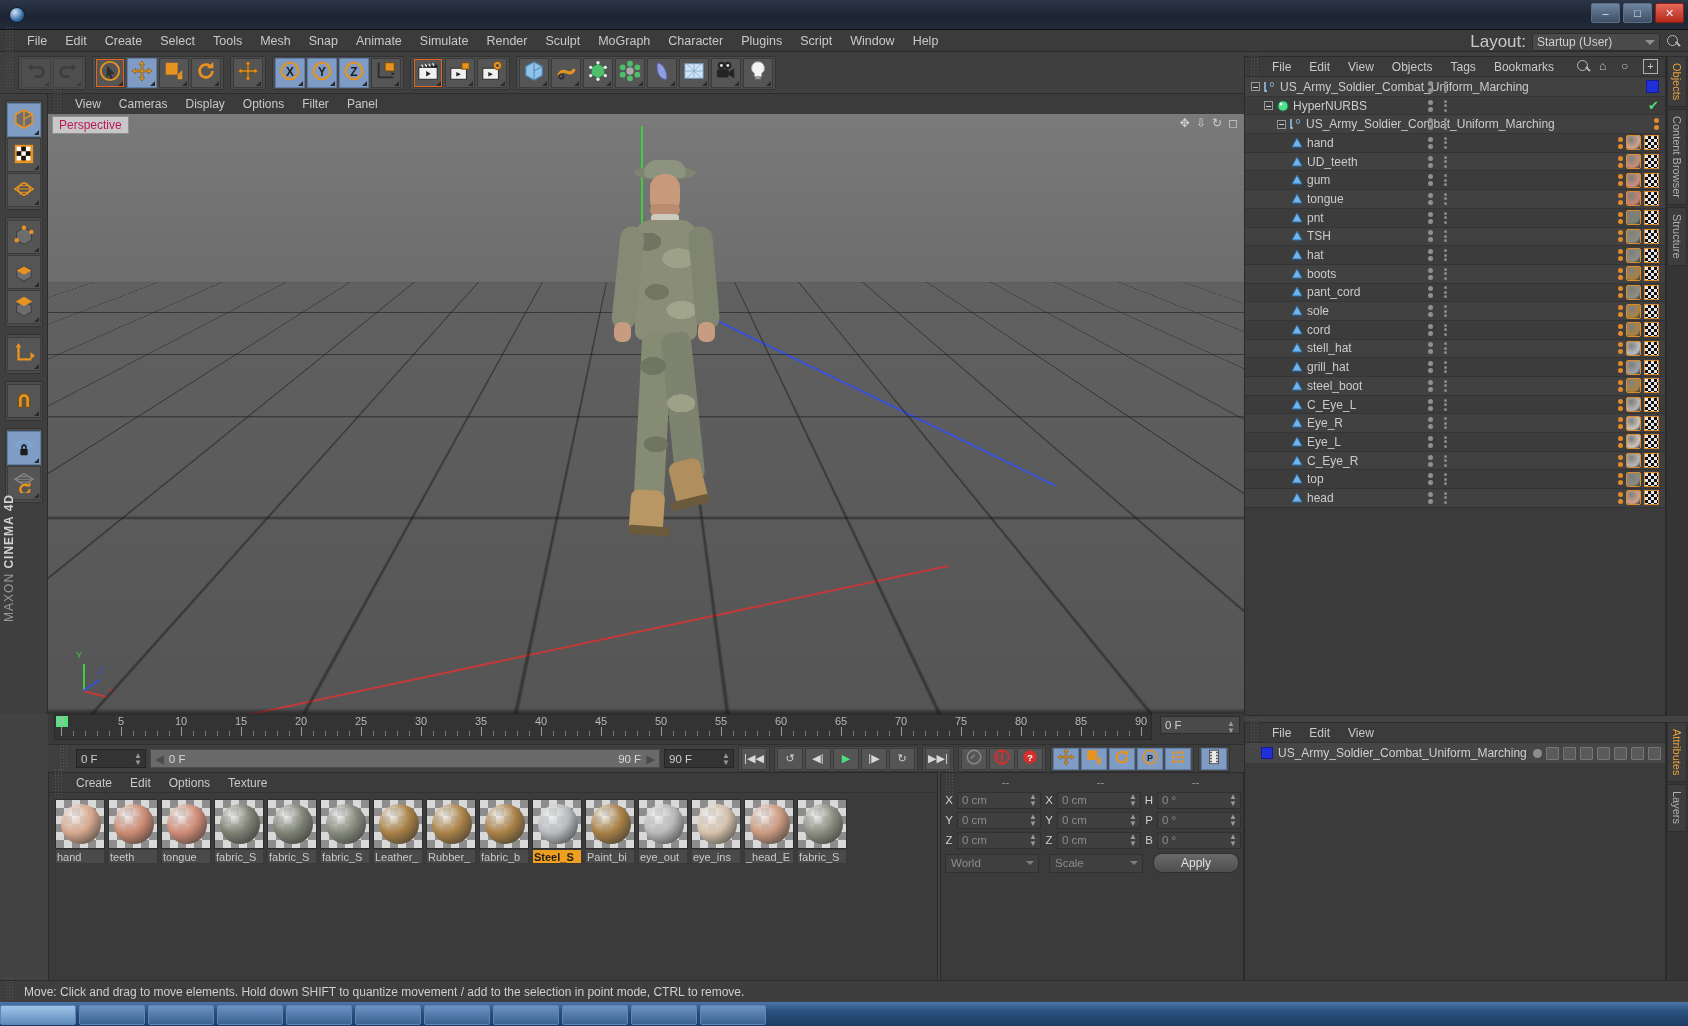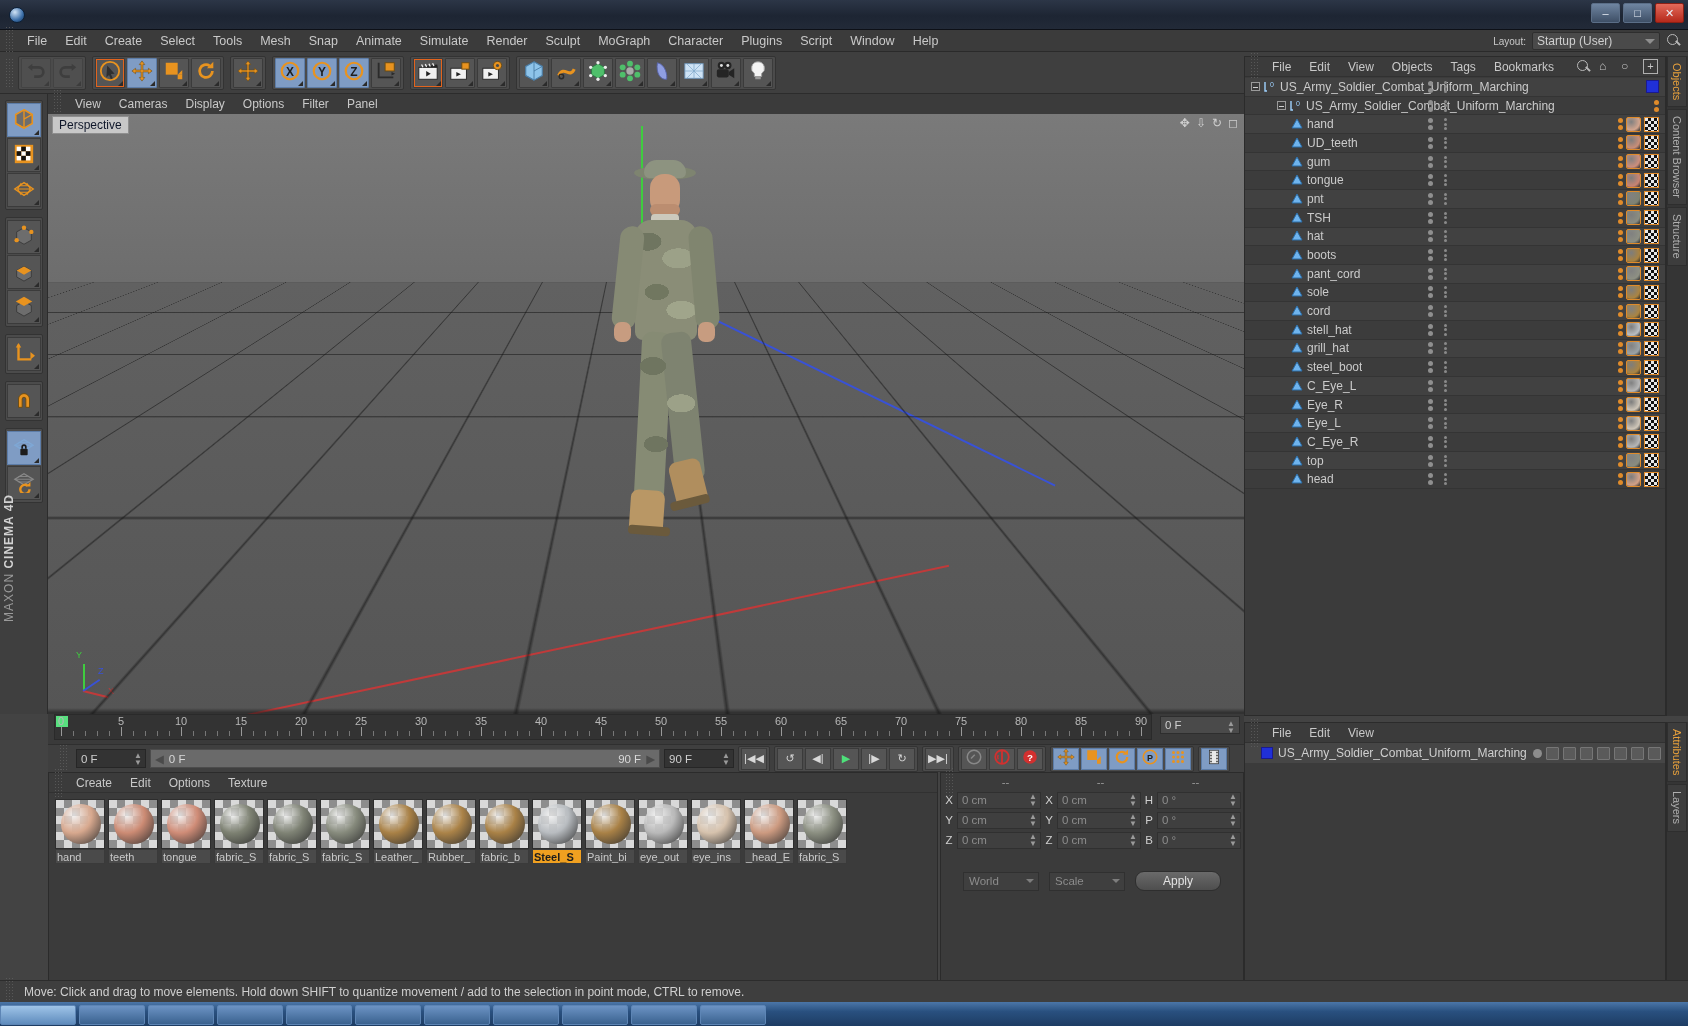--- a/index.html
+++ b/index.html
@@ -35,21 +35,21 @@
   .tb-btn.close{ background:linear-gradient(to bottom,#e46a5a,#b5291b); border-color:#8b2015;}
 
   
   .menubar{
     position:absolute; left:0; top:30px; width:1688px; height:22px;
     background:#3b3b3b; border-bottom:1px solid #2a2a2a;
     display:flex; align-items:center;
   }
   .menu-item{ padding:0 9px; line-height:22px; font-size:12.5px; color:#c9c9c9; cursor:default;}
   .layout-zone{ position:absolute; right:6px; top:2px; display:flex; align-items:center; gap:6px;}
-  .layout-lbl{ font-size:10px; color:#c9c9c9;}
+  .layout-lbl{ font-size:17px; color:#c9c9c9;}
   .layout-select{
     width:128px;height:18px;background:#4a4a4a;border:1px solid #2e2e2e;border-radius:2px;
     display:flex;align-items:center;padding:0 4px;font-size:12px;color:#cfcfcf;position:relative;
   }
   .layout-select .caret{ position:absolute; right:4px; width:0;height:0;
     border-left:5px solid transparent;border-right:5px solid transparent;border-top:5px solid #8e8e8e;}
   .mag{ width:16px;height:16px; position:relative;}
   .mag::before{content:"";position:absolute;left:1px;top:1px;width:9px;height:9px;border:1.6px solid #b9b9b9;border-radius:50%;}
   .mag::after{content:"";position:absolute;left:9px;top:9px;width:6px;height:1.8px;background:#b9b9b9;transform:rotate(45deg);}
 
@@ -89,21 +89,21 @@
     font-size:12px; color:#9a9a9a; letter-spacing:1px; text-align:center;
   }
   .maxon b{ color:#d2d2d2;}
 
   
   .viewport-wrap{ position:absolute; left:48px; top:94px; width:1196px; height:620px; background:#3f3f3f;}
   .vp-menu{ height:20px; display:flex; align-items:center; background:#3b3b3b;}
   .vp-menu .menu-item{ font-size:12px; line-height:20px;}
   .vp-stage{ position:absolute; left:0; top:20px; width:1196px; height:600px; background:#6e6e6e; overflow:hidden;}
   .vp-label{
-    position:absolute; left:4px; top:2px; z-index:9; font-size:12px; color:#0f172a;
+    position:absolute; left:4px; top:2px; z-index:9; font-size:12px; color:#be185d;
     background:#c8c8c8; padding:1px 6px; border:1px solid #8f8f8f;
   }
   .vp-corner{ position:absolute; right:6px; top:2px; z-index:9; display:flex; gap:6px; align-items:center; color:#cfcfcf;}
   
   .sky{ position:absolute; inset:0;
     background:linear-gradient(to bottom,#7a7a7a 0%,#6d6d6d 28%,#616161 28.2%,#555 100%); }
   .grid-floor{
     position:absolute; left:-55%; top:28%; width:210%; height:95%;
     background-image:
       repeating-linear-gradient(to right, rgba(20,20,20,.55) 0 1px, transparent 1px 64px),
@@ -216,21 +216,21 @@
 
   
   .coordmgr{ position:absolute; left:940px; top:772px; width:304px; height:230px;
     background:#3b3b3b; border:1px solid #2b2b2b;}
   .cm-head{ height:18px; display:flex; align-items:center; font-size:11.5px; color:#9a9a9a;}
   .cm-head span{ flex:1; text-align:center;}
   .cm-row{ display:flex; align-items:center; height:18px; margin:0 2px 2px 2px; gap:2px;}
   .cm-lab{ width:12px; font-size:11.5px; color:#cfcfcf; text-align:center;}
   .cm-in{ flex:1; height:17px; background:#3f3f3f; border:1px solid #303030;
      font-size:11.5px; color:#8c8c8c; display:flex; align-items:center; padding:0 4px; position:relative;}
-  .cm-bottom{ display:flex; gap:10px; margin:22px; align-items:center;}
+  .cm-bottom{ display:flex; gap:10px; margin:4px; align-items:center;}
   .cm-sel{ flex:1; height:19px; background:#3f3f3f;border:1px solid #303030;
      font-size:11.5px;color:#8c8c8c;display:flex;align-items:center;padding:0 5px;position:relative;}
   .cm-sel .caret{ position:absolute;right:4px;width:0;height:0;
      border-left:4px solid transparent;border-right:4px solid transparent;border-top:4px solid #7d7d7d;}
   .cm-apply{ width:86px;height:20px;border-radius:9px;border:1px solid #2e2e2e;
      background:linear-gradient(to bottom,#6a6a6a,#4e4e4e); font-size:12px;color:#e2e2e2;
      display:flex;align-items:center;justify-content:center;}
 
   
   .statusbar{ position:absolute; left:0; bottom:24px; width:1688px; height:22px;
@@ -691,20 +691,41 @@
             <span class="dot"></span>
             <span class="dot"></span>
           </span>
           <span class="vdots">
             <span class="vdot"></span>
             <span class="vdot"></span>
             <span class="vdot"></span>
           </span>
           <span class="tagzone">
             <span class="bluebox" style="background:#2030d8"></span>
+          </span>
+        </div>
+        <div class="trow">
+          <span style="display:inline-block;width:19px"></span>
+          <span class="expander"></span>
+          <span class="null-ico"><svg width="14" height="12" viewBox="0 0 14 12">
+              <circle cx="7" cy="6" r="5" fill="#4fe08a" stroke="#1f7d4a"></circle>
+              <circle cx="5" cy="4" r="1.4" fill="#eafff2"></circle>
+            </svg></span>
+          <span class="tname">HyperNURBS</span>
+          <span class="dots">
+            <span class="dot"></span>
+            <span class="dot"></span>
+          </span>
+          <span class="vdots">
+            <span class="vdot"></span>
+            <span class="vdot"></span>
+            <span class="vdot"></span>
+          </span>
+          <span class="tagzone">
+            <span class="greencheck">✔</span>
           </span>
         </div>
         <div class="trow">
           <span style="display:inline-block;width:32px"></span>
           <span class="expander"></span>
           <span class="null-ico"><svg width="14" height="12" viewBox="0 0 14 12">
               <path d="M2 1v9h2" fill="none" stroke="#9fd2ff" stroke-width="1.4"></path>
               <text x="7" y="6" font-size="7" fill="#9fd2ff">0</text>
             </svg></span>
           <span class="tname">US_Army_Soldier_Combat_Uniform_Marching</span>

